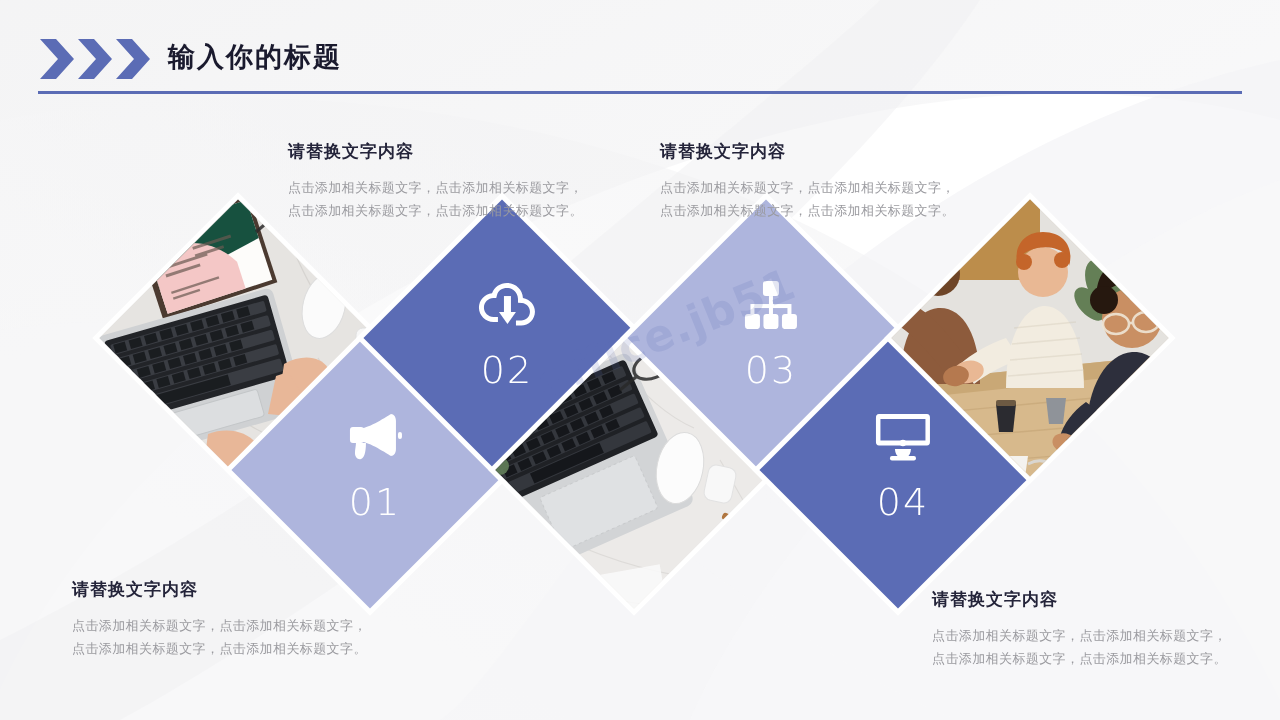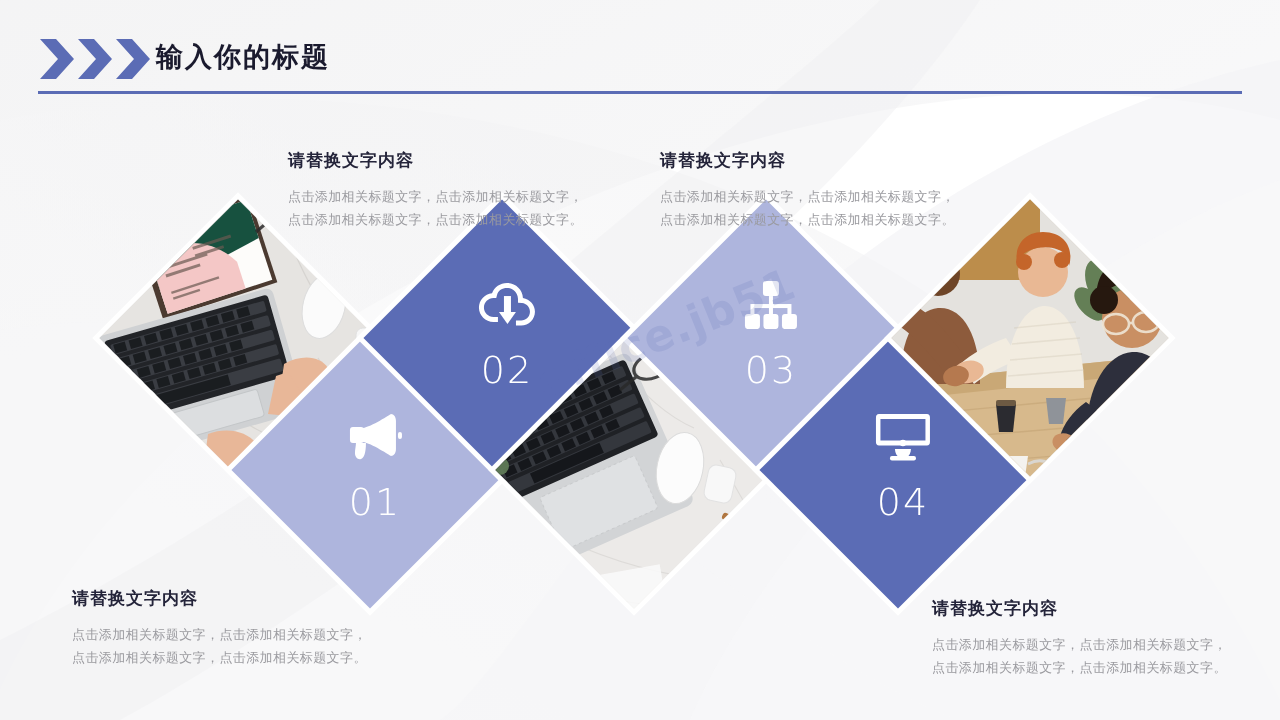--- a/index.html
+++ b/index.html
@@ -34,21 +34,21 @@
     width: 1280px;
     height: 100px;
   }
   #chevrons {
     position: absolute;
     left: 38px; top: 36px;
     width: 118px; height: 46px;
   }
   #page-title {
     position: absolute;
-    left: 156px; top: 36px;
+    left: 168px; top: 36px;
     font-size: 27px;
     font-weight: bold;
     color: #1a1a2e;
     letter-spacing: 2px;
     line-height: 42px;
     white-space: nowrap;
   }
   #title-rule {
     position: absolute;
     left: 38px; top: 91px;
@@ -127,21 +127,20 @@
 
   
   .txt-block { position: absolute; }
   .txt-head {
     font-size: 17px;
     font-weight: bold;
     color: #24243a;
     letter-spacing: 1px;
     line-height: 24px;
     margin-bottom: 12px;
-    margin-top: 9px;
   }
   .txt-body {
     font-size: 13px;
     color: #9a9a9f;
     line-height: 23px;
     letter-spacing: .4px;
   }
   .txt-body div { white-space: nowrap; }
 
   

